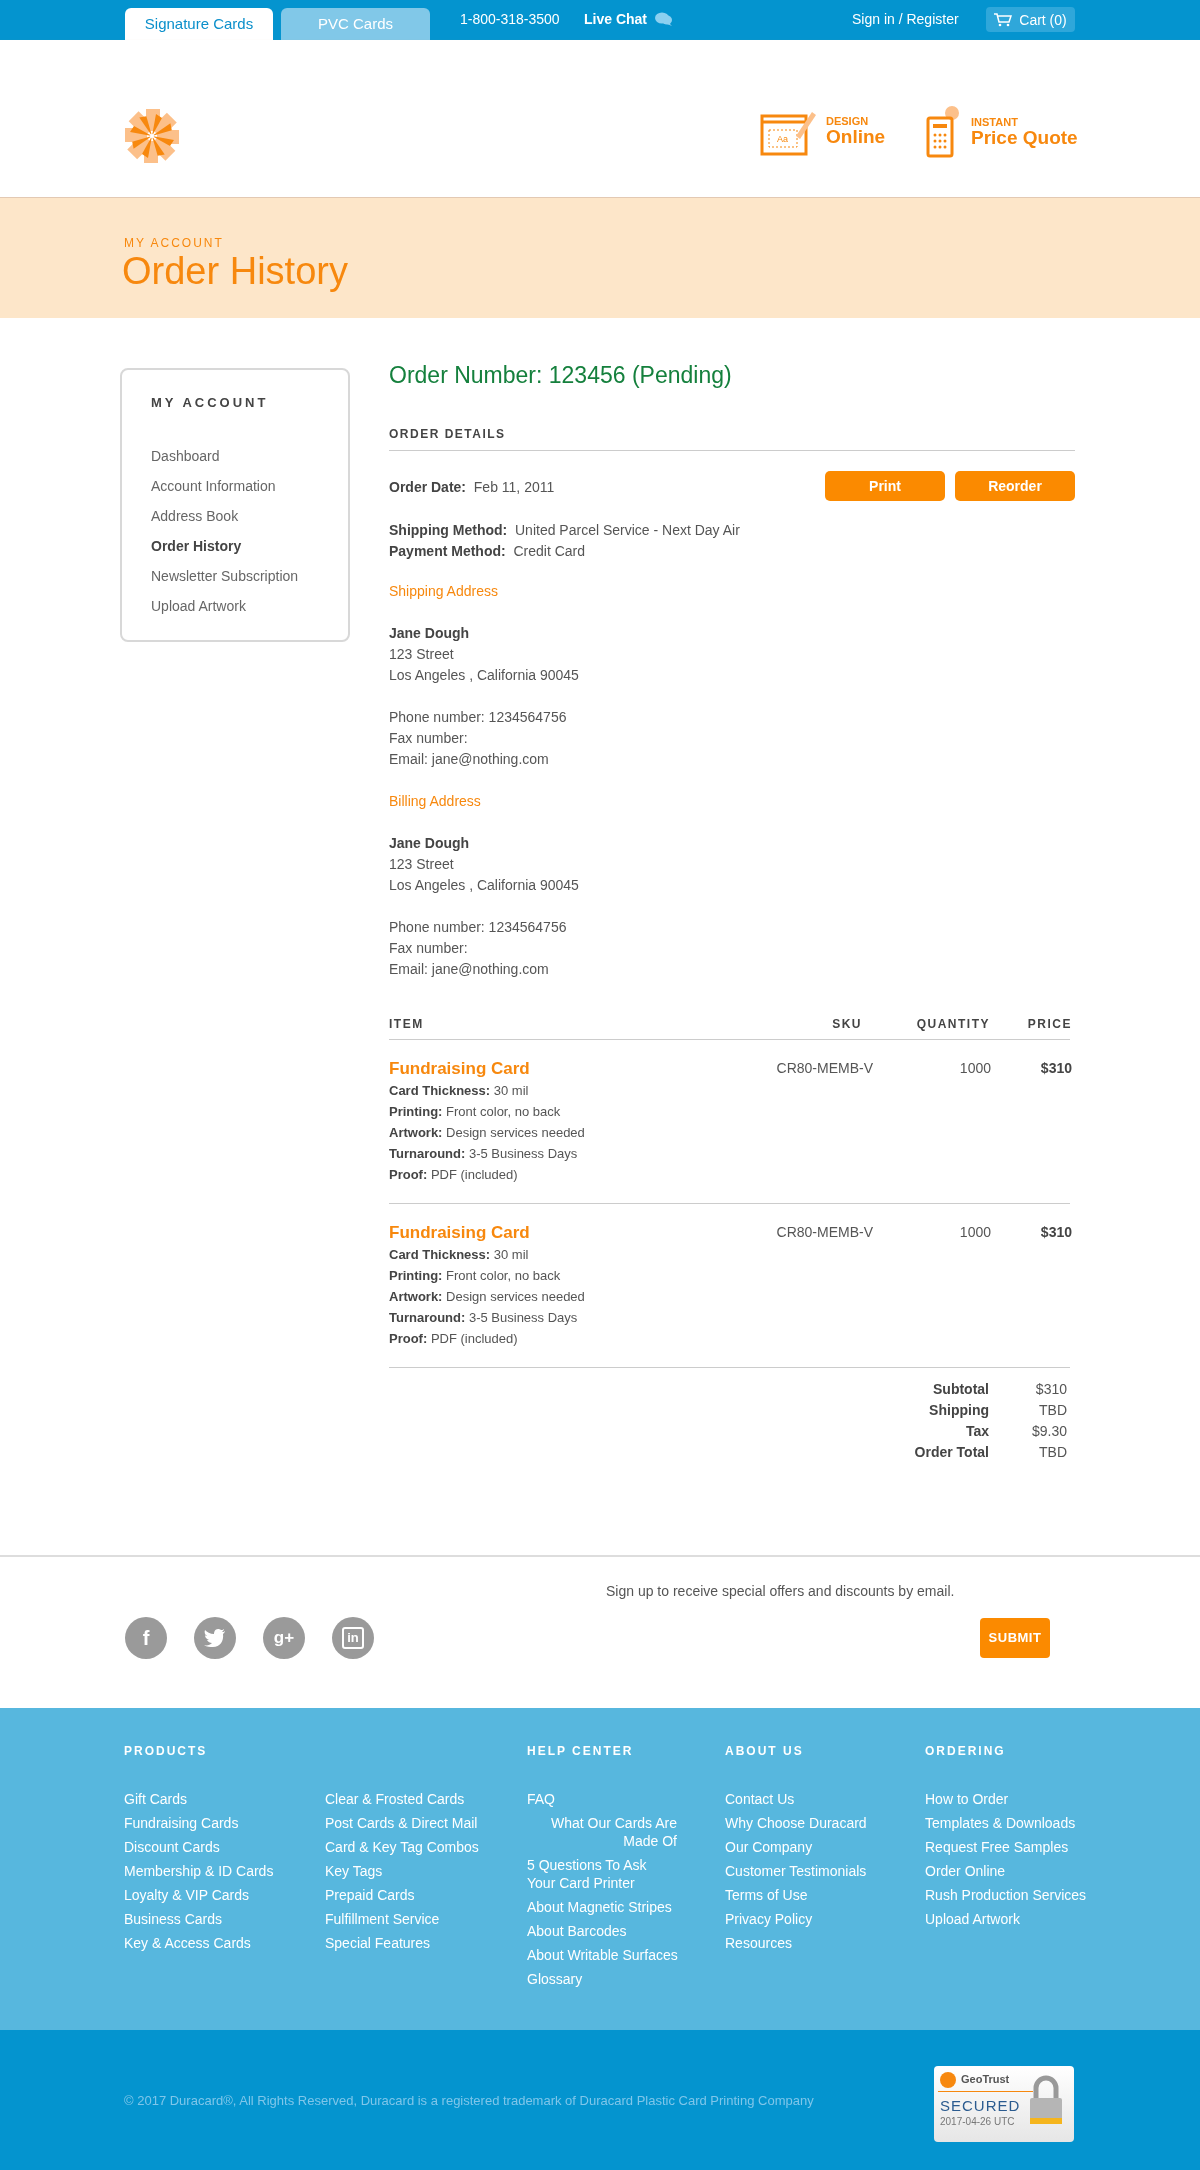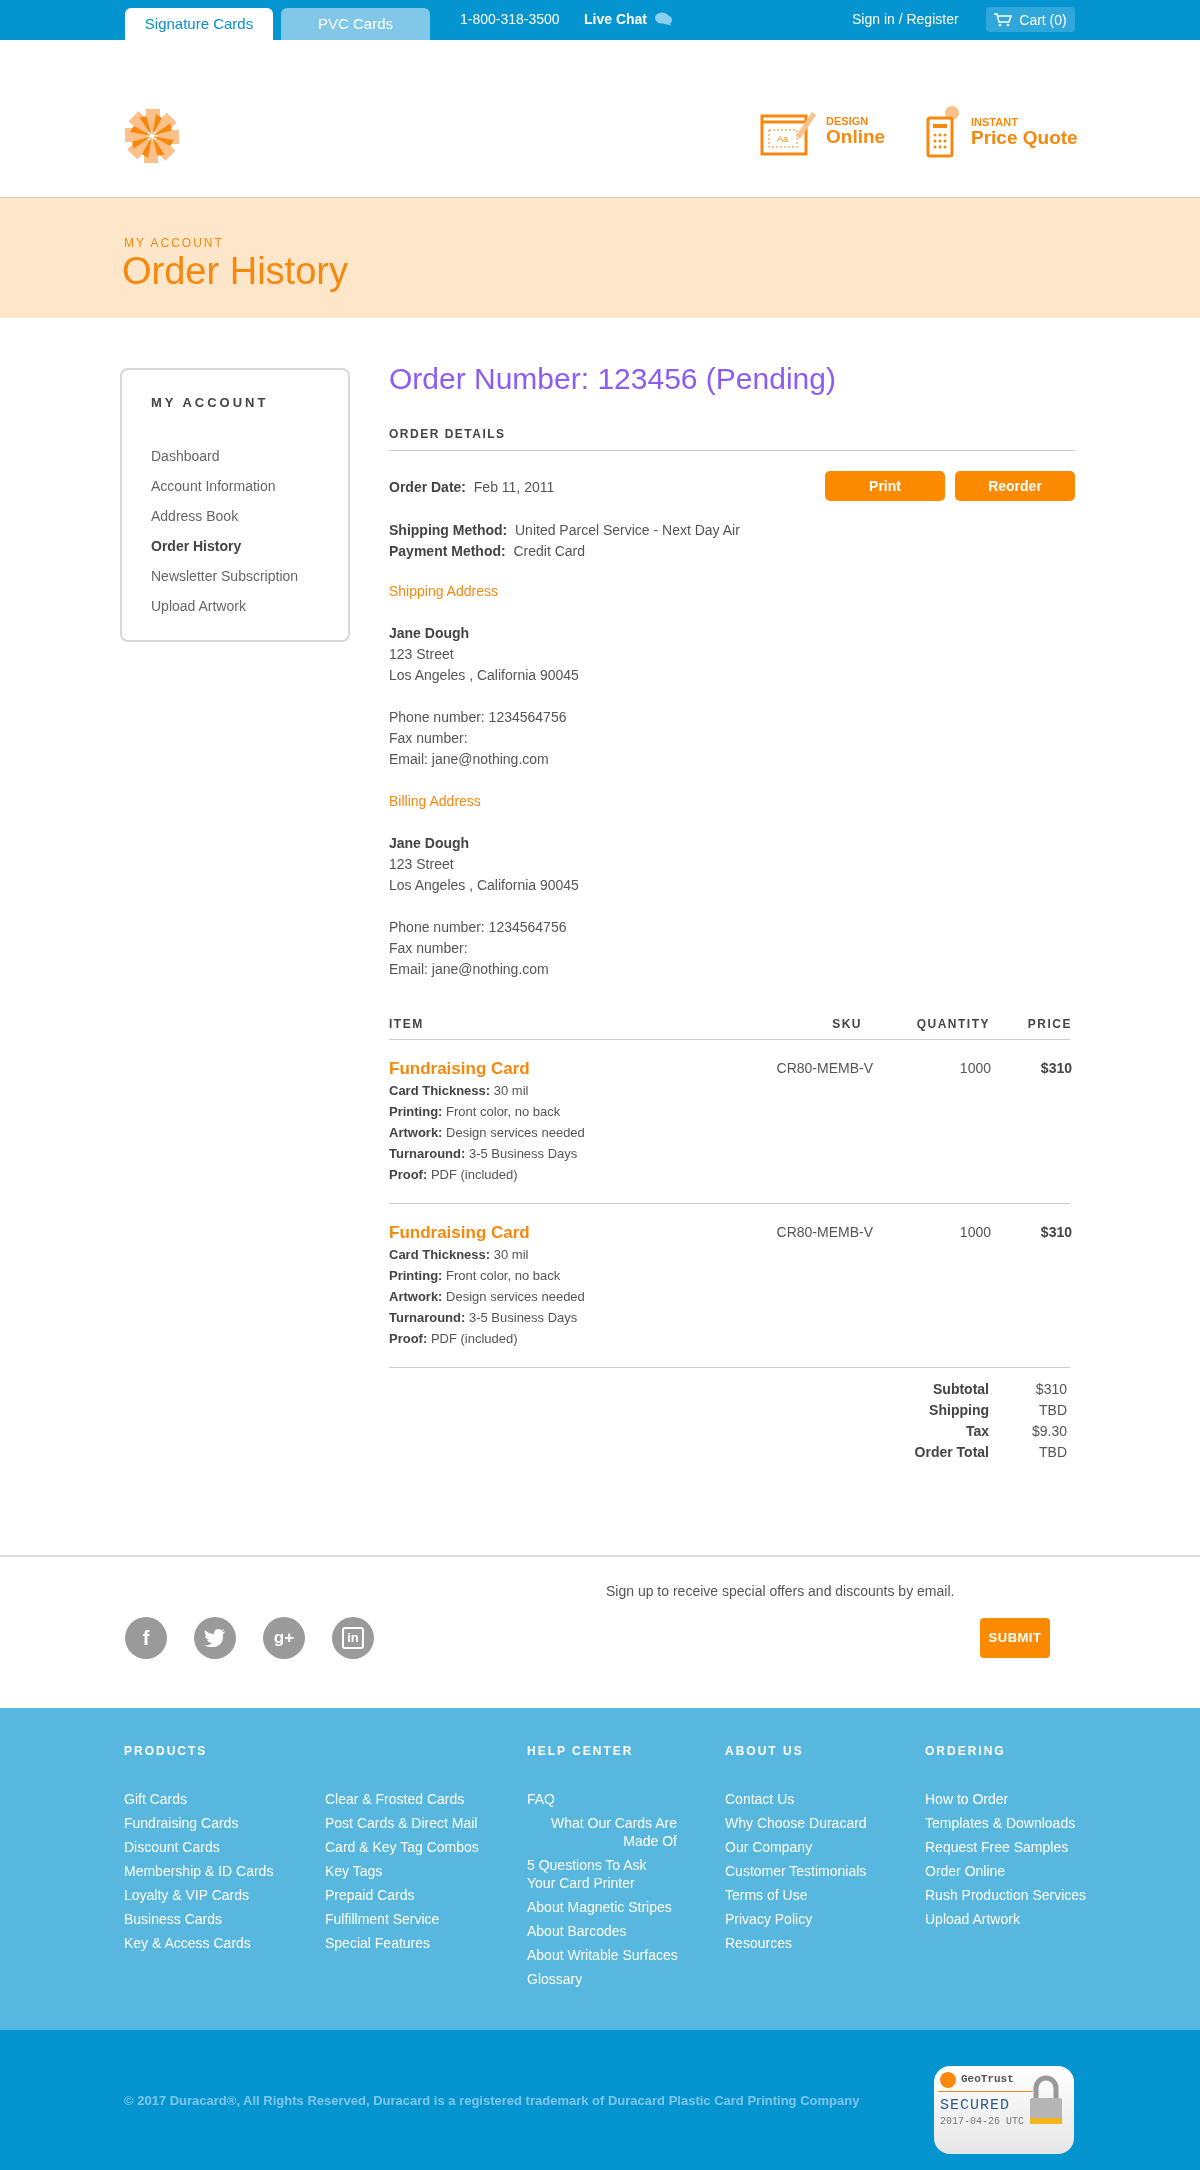--- a/index.html
+++ b/index.html
@@ -37,21 +37,21 @@
   .hero-title { position: absolute; left: 122px; top: 52px; font-size: 38px; color: #f7880e; }
 
   
   .content { position: relative; height: 1237px; }
   .sidebar { position: absolute; left: 120px; top: 50px; width: 230px; height: 274px; border: 2px solid #d8d8d8; border-radius: 8px; }
   .sb-title { position: absolute; left: 29px; top: 25px; font-size: 13px; letter-spacing: 3px; color: #444; font-weight: bold; }
   .sb-item { position: absolute; left: 29px; font-size: 14px; color: #666; }
   .sb-item.active { font-weight: bold; color: #444; }
 
   .main { position: absolute; left: 389px; top: 0; width: 686px; }
-  .order-title { position: absolute; left: 0; top: 44px; font-size: 30px; color: #8b5cf6; }
+  .order-title { position: absolute; left: 0; top: 44px; font-size: 23px; color: #15803d; }
   .section-hd { position: absolute; left: 0; top: 109px; font-size: 12px; letter-spacing: 1.5px; color: #444; font-weight: bold; }
   .hr { position: absolute; left: 0; height: 1px; background: #ccc; }
   .btn { position: absolute; height: 30px; background: #fb8a00; color: #fff; border-radius: 5px; font-size: 14px; font-weight: bold; text-align: center; line-height: 30px; }
   .line { position: absolute; left: 0; font-size: 14px; color: #555; white-space: nowrap; }
   .line b { color: #444; }
   .orange-hd { position: absolute; left: 0; font-size: 14px; color: #f7880e; }
 
   .th { position: absolute; font-size: 12px; letter-spacing: 1.5px; color: #444; font-weight: bold; }
   .item-name { position: absolute; left: 0; font-size: 17px; color: #f7880e; font-weight: bold; }
   .opt { position: absolute; left: 0; font-size: 13px; color: #555; }
@@ -67,22 +67,22 @@
   .nl-text { position: absolute; left: 606px; top: 26px; font-size: 14px; color: #555; }
   .nl-input { position: absolute; left: 606px; top: 61px; width: 364px; height: 40px; background: #eee; border: 1px solid #ccc; border-radius: 3px; padding-left: 15px; font-size: 14px; color: #999; font-family: "Liberation Sans", sans-serif; }
   .nl-submit { position: absolute; left: 980px; top: 61px; width: 70px; height: 40px; background: #fb8a00; border-radius: 4px; color: #fff; font-weight: bold; font-size: 13px; text-align: center; line-height: 40px; border: none; letter-spacing: 0.5px; }
 
   
   .footer-links { position: relative; height: 322px; background: #57b7de; }
   .fcol-hd { position: absolute; top: 36px; font-size: 12px; letter-spacing: 2px; color: #fff; font-weight: bold; }
   .flink { position: absolute; font-size: 14px; color: #fff; line-height: 18px; }
 
   .footer-bottom { position: relative; height: 140px; background: #0494cf; }
-  .copyright { position: absolute; left: 124px; top: 63px; font-size: 13px; color: #7fc6ea; font-weight: bold; }
-  .geotrust { position: absolute; left: 934px; top: 36px; width: 140px; height: 88px; background: linear-gradient(#fff, #e6e6e6); border-radius: 16px; font-family: Liberation Mono, monospace; }
+  .copyright { position: absolute; left: 124px; top: 63px; font-size: 13px; color: #7fc6ea; }
+  .geotrust { position: absolute; left: 934px; top: 36px; width: 140px; height: 76px; background: linear-gradient(#fff, #e6e6e6); border-radius: 4px; }
 </style>
 </head>
 <body>
 
 <div class="wrap">
 
   <div class="topbar">
     <div class="tab active">Signature Cards</div>
     <div class="tab inactive">PVC Cards</div>
     <div class="phone">1-800-318-3500</div>

